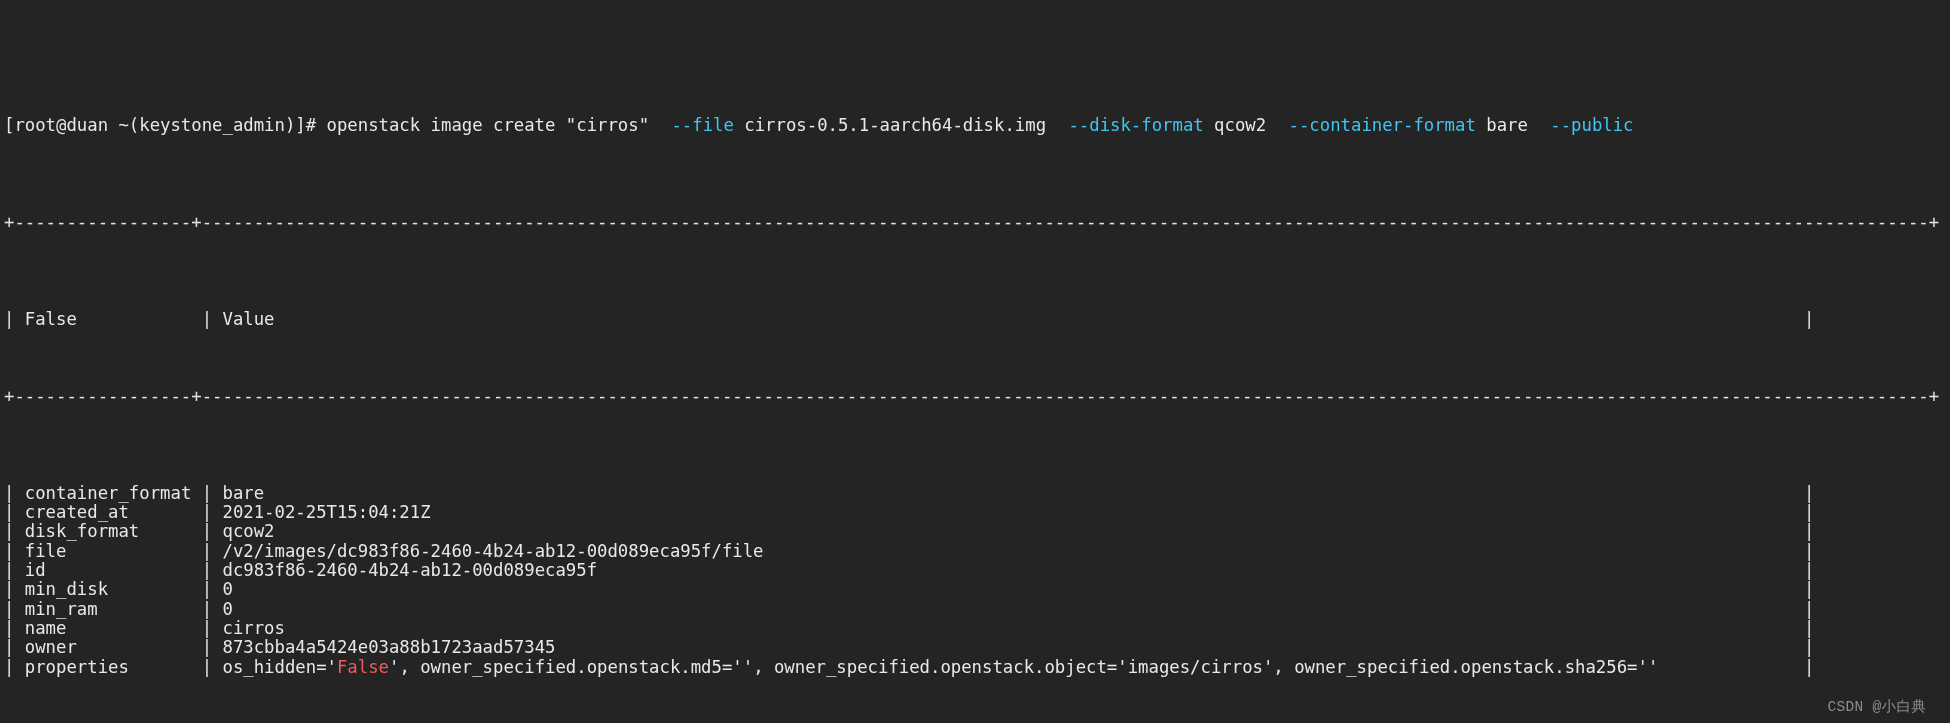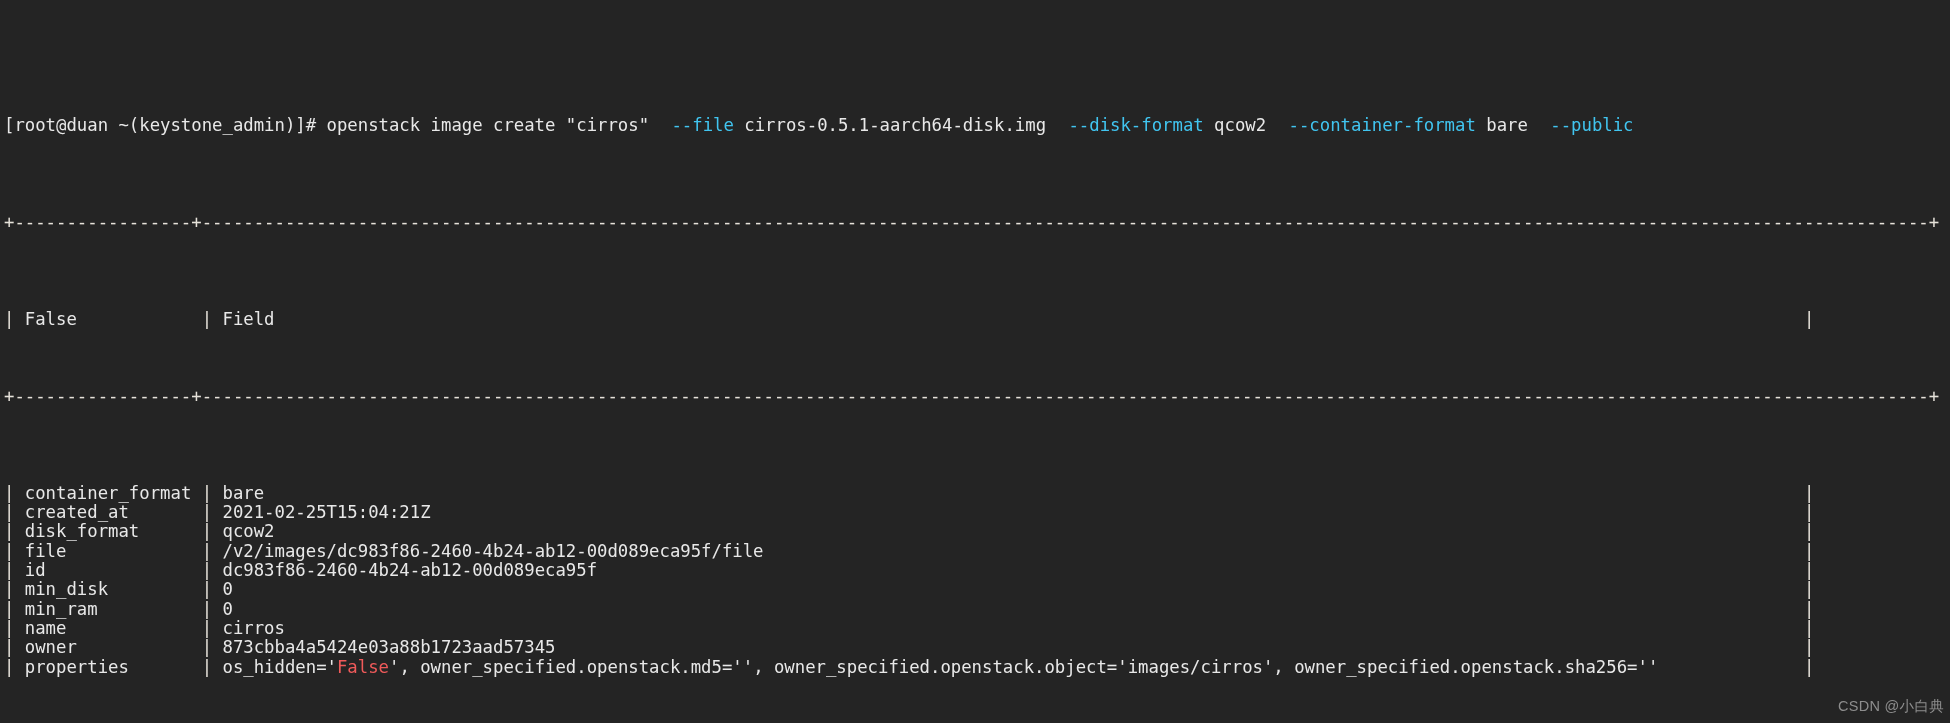--- a/index.html
+++ b/index.html
@@ -37,45 +37,45 @@
     white-space: pre;
     height: 19.35px;
     font-variant-ligatures: none;
   }
   .c-white   { color: #e8e8e8; }
   .c-cyan    { color: #41c5f0; margin-left: 12px; }
   .c-red     { color: #f05a5a; }
   .c-border  { color: #e6e2da; }
   #watermark {
     position: absolute;
-    right: 6px;
+    right: 24px;
     bottom: 7px;
     color: #8d8d8d;
     font-size: 14.5px;
-    font-family: Liberation Sans, sans-serif;
+    font-family: Liberation Mono, monospace;
     letter-spacing: 0.3px;
     user-select: none;
   }
 </style>
 </head>
 <body>
 
 <div id="terminal">
   <div class="screen">
 
     
 
     
     <div class="line"><span>[root@duan ~(keystone_admin)]# </span><span class="c-white">openstack image create "cirros" </span><span class="c-cyan">--file</span><span class="c-white"> cirros-0.5.1-aarch64-disk.img </span><span class="c-cyan">--disk-format</span><span class="c-white"> qcow2 </span><span class="c-cyan">--container-format</span><span class="c-white"> bare </span><span class="c-cyan">--public</span></div>
 
     
     <div class="line c-border">+-----------------+----------------------------------------------------------------------------------------------------------------------------------------------------------------------+</div>
 
     
-    <div class="line"><span class="c-border">| </span><span class="c-white">False           </span><span class="c-border"> | </span><span class="c-white">Field                                                                                                                                                   </span><span class="c-border">|</span></div>
+    <div class="line"><span class="c-border">| </span><span class="c-white">False           </span><span class="c-border"> | </span><span class="c-white">Value                                                                                                                                                   </span><span class="c-border">|</span></div>
 
     <div class="line c-border">+-----------------+----------------------------------------------------------------------------------------------------------------------------------------------------------------------+</div>
 
     
     <div id="create-rows"><div class="line"><span class="c-border">| </span><span class="c-white">container_format</span><span class="c-border"> | </span><span class="c-white">bare                                                                                                                                                    </span><span class="c-border">|</span></div><div class="line"><span class="c-border">| </span><span class="c-white">created_at      </span><span class="c-border"> | </span><span class="c-white">2021-02-25T15:04:21Z                                                                                                                                    </span><span class="c-border">|</span></div><div class="line"><span class="c-border">| </span><span class="c-white">disk_format     </span><span class="c-border"> | </span><span class="c-white">qcow2                                                                                                                                                   </span><span class="c-border">|</span></div><div class="line"><span class="c-border">| </span><span class="c-white">file            </span><span class="c-border"> | </span><span class="c-white">/v2/images/dc983f86-2460-4b24-ab12-00d089eca95f/file                                                                                                    </span><span class="c-border">|</span></div><div class="line"><span class="c-border">| </span><span class="c-white">id              </span><span class="c-border"> | </span><span class="c-white">dc983f86-2460-4b24-ab12-00d089eca95f                                                                                                                    </span><span class="c-border">|</span></div><div class="line"><span class="c-border">| </span><span class="c-white">min_disk        </span><span class="c-border"> | </span><span class="c-white">0                                                                                                                                                       </span><span class="c-border">|</span></div><div class="line"><span class="c-border">| </span><span class="c-white">min_ram         </span><span class="c-border"> | </span><span class="c-white">0                                                                                                                                                       </span><span class="c-border">|</span></div><div class="line"><span class="c-border">| </span><span class="c-white">name            </span><span class="c-border"> | </span><span class="c-white">cirros                                                                                                                                                  </span><span class="c-border">|</span></div><div class="line"><span class="c-border">| </span><span class="c-white">owner           </span><span class="c-border"> | </span><span class="c-white">873cbba4a5424e03a88b1723aad57345                                                                                                                        </span><span class="c-border">|</span></div><div class="line"><span class="c-border">| </span><span class="c-white">properties      </span><span class="c-border"> | </span><span class="c-white">os_hidden='</span><span class="c-red">False</span><span class="c-white">', owner_specified.openstack.md5='', owner_specified.openstack.object='images/cirros', owner_specified.openstack.sha256=''</span><span class="c-white">              </span><span class="c-border">|</span></div></div>
 
     
 
     
     

